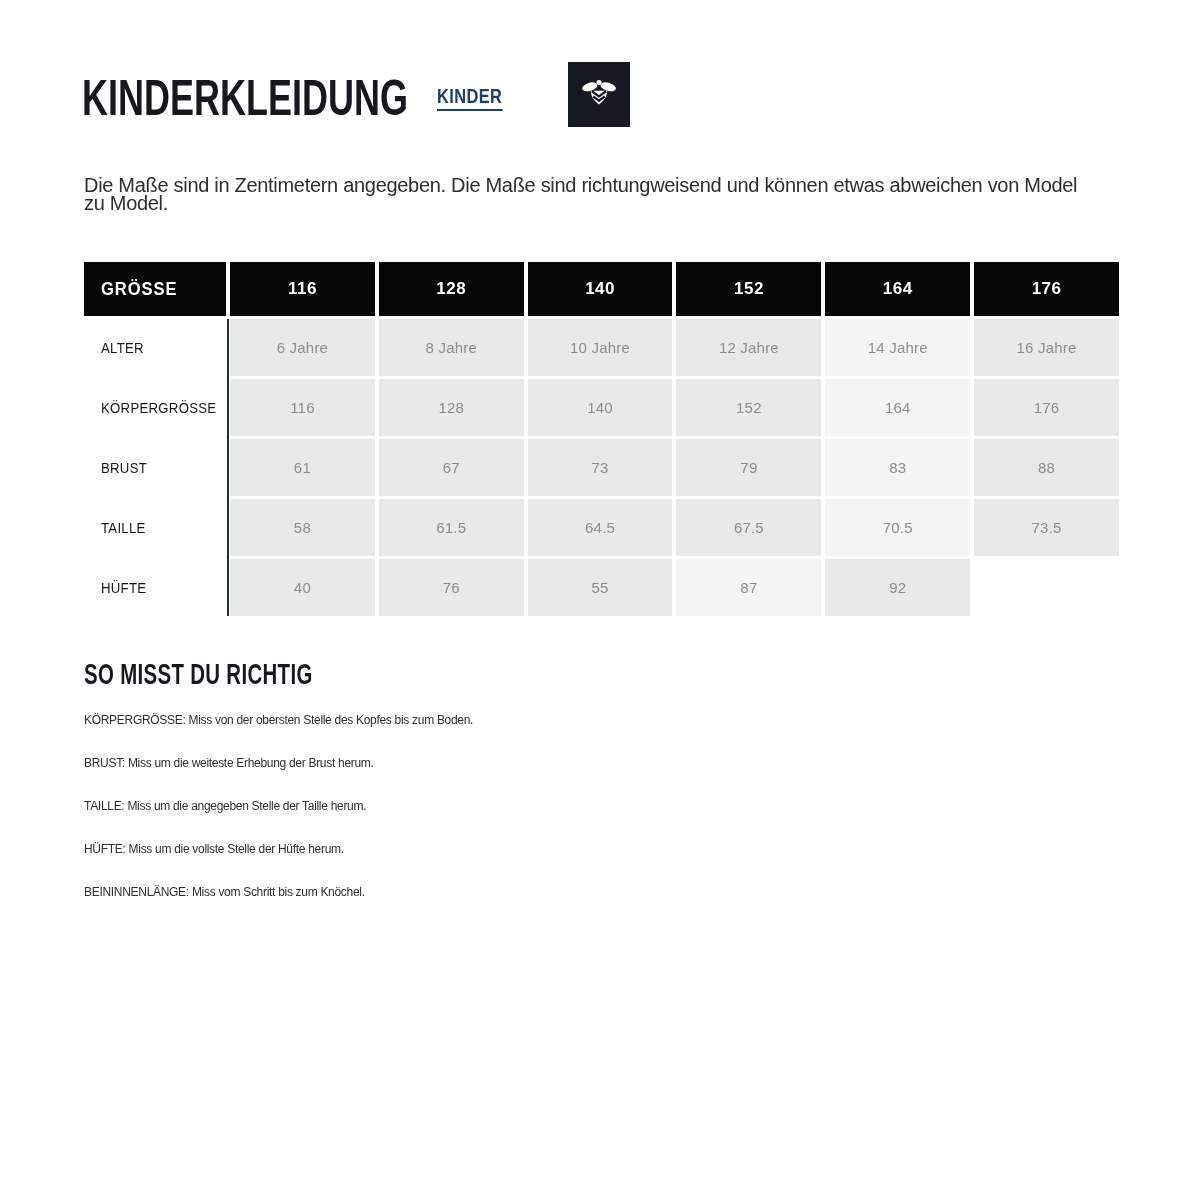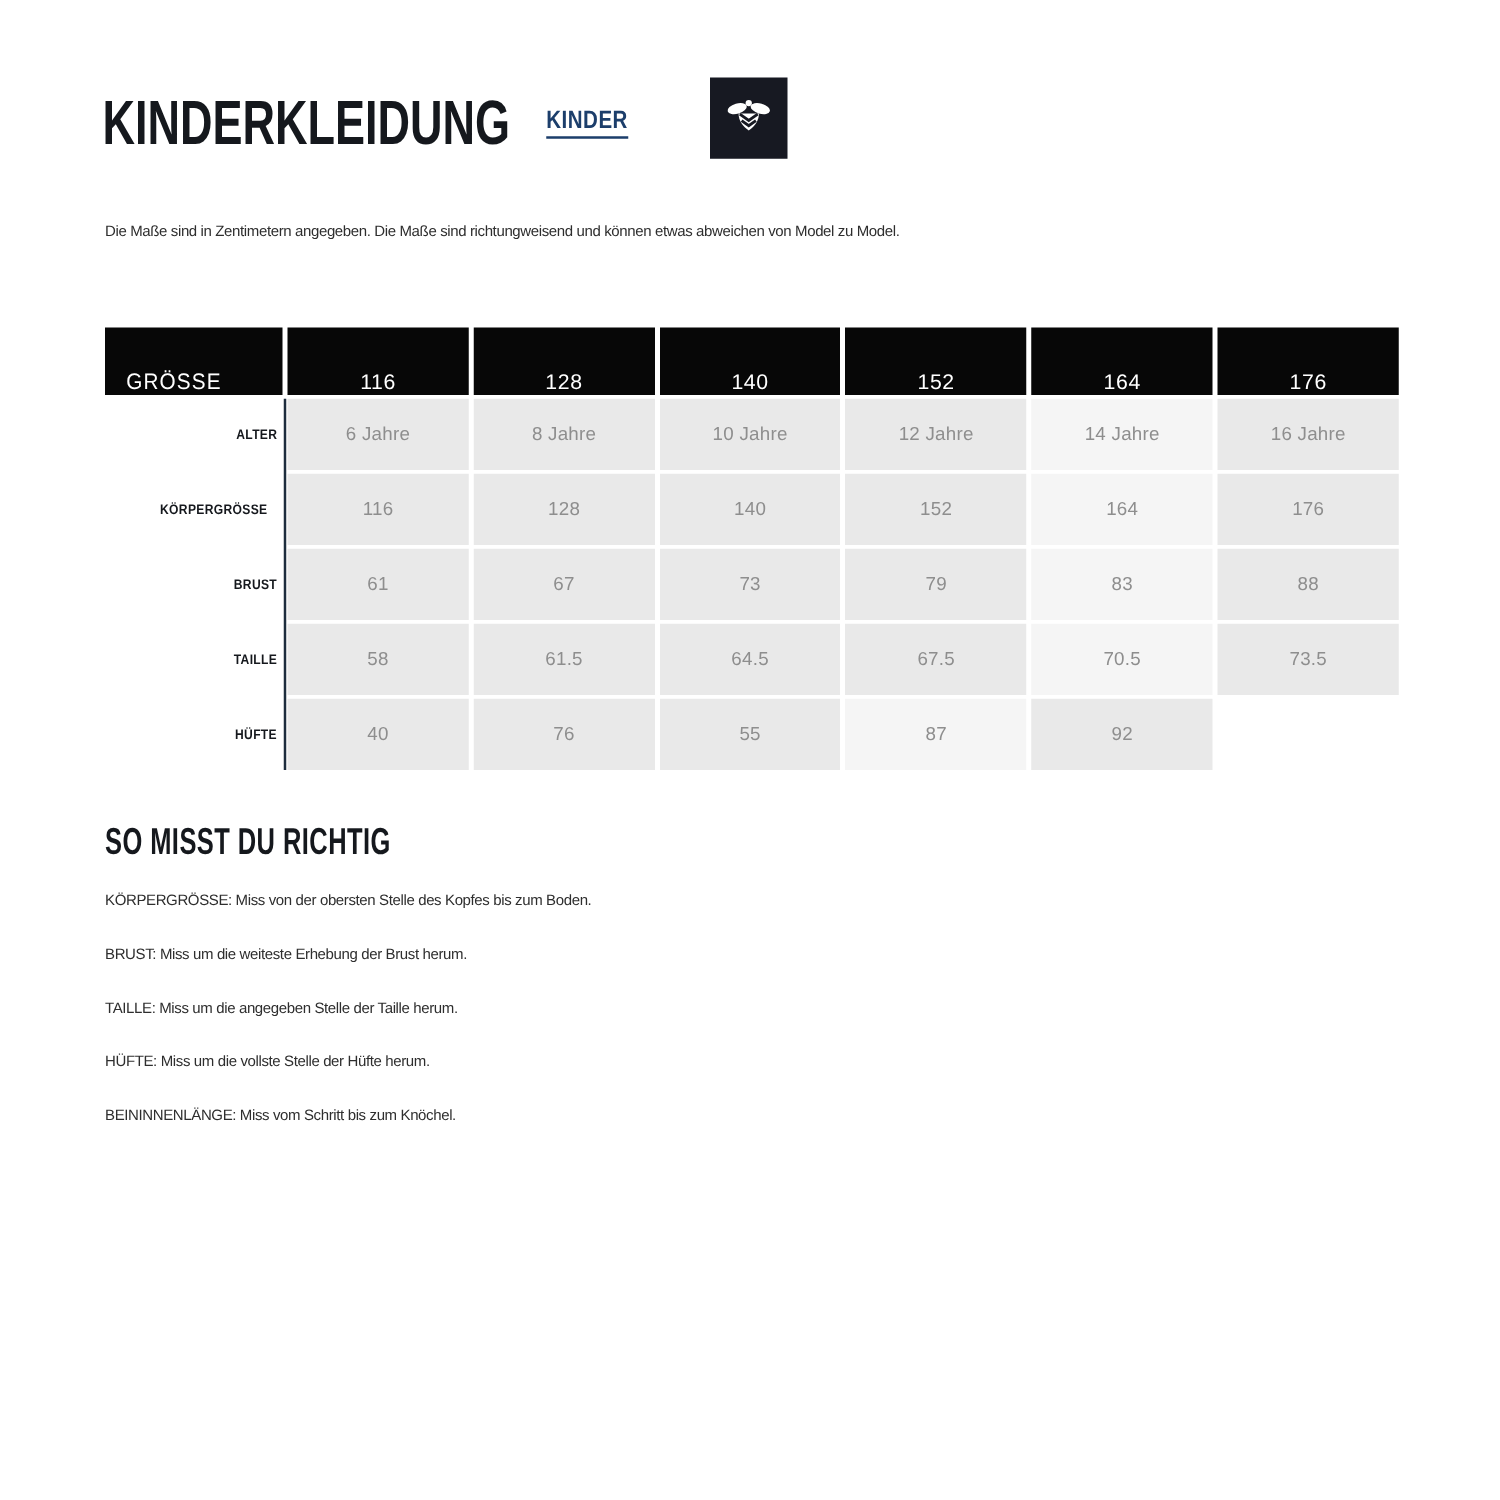--- a/index.html
+++ b/index.html
@@ -41,44 +41,44 @@
   .logo{
     position:absolute;left:568px;top:62px;width:62px;height:65px;
     background:var(--c-logo-bg);
     display:flex;align-items:center;justify-content:center;
   }
   .logo svg{width:44px;height:44px;display:block;}
 
   
   .intro{
     position:absolute;left:84px;top:176px;width:1000px;
-    font-size:12px;line-height:18px;letter-spacing:-0.3px;color:var(--c-body);
+    font-size:20px;line-height:18px;letter-spacing:-0.3px;color:var(--c-body);
   }
 
   
   .table-wrap{position:absolute;left:84px;top:262px;width:1035px;}
   .size-grid{
     display:grid;
     grid-template-columns:142px repeat(6,1fr);
     grid-template-rows:54px repeat(5,57px);
     column-gap:4px;row-gap:3px;
   }
   .cell{display:flex;align-items:center;justify-content:center;}
   .head-cell{
     background:var(--c-head-bg);color:var(--c-head-text);
-    font-size:17px;font-weight:400;letter-spacing:0.5px;align-items:flex-end;
+    font-size:17px;font-weight:700;letter-spacing:0.5px;
   }
   .corner-cell{
     justify-content:flex-start;padding-left:17px;
     font-size:18px;letter-spacing:1px;
   }
   .label-cell{
     background:transparent;color:var(--c-ink);
-    font-size:11px;font-weight:700;
-    justify-content:flex-end;padding-left:17px;
+    font-size:15px;font-weight:400;
+    justify-content:flex-start;padding-left:17px;
     white-space:nowrap;
   }
   .label-cell .cond{transform:scaleX(0.88);transform-origin:left center;display:inline-block;letter-spacing:0.3px;}
   .corner-cell .cond{transform:scaleX(0.92);transform-origin:left center;display:inline-block;}
   .data-cell{
     background:var(--c-cell-bg);color:var(--c-cell-text);
     font-size:15px;letter-spacing:0.2px;
   }
   .data-cell.hl{background:var(--c-cell-bg-hl);}
   .divider-line{

